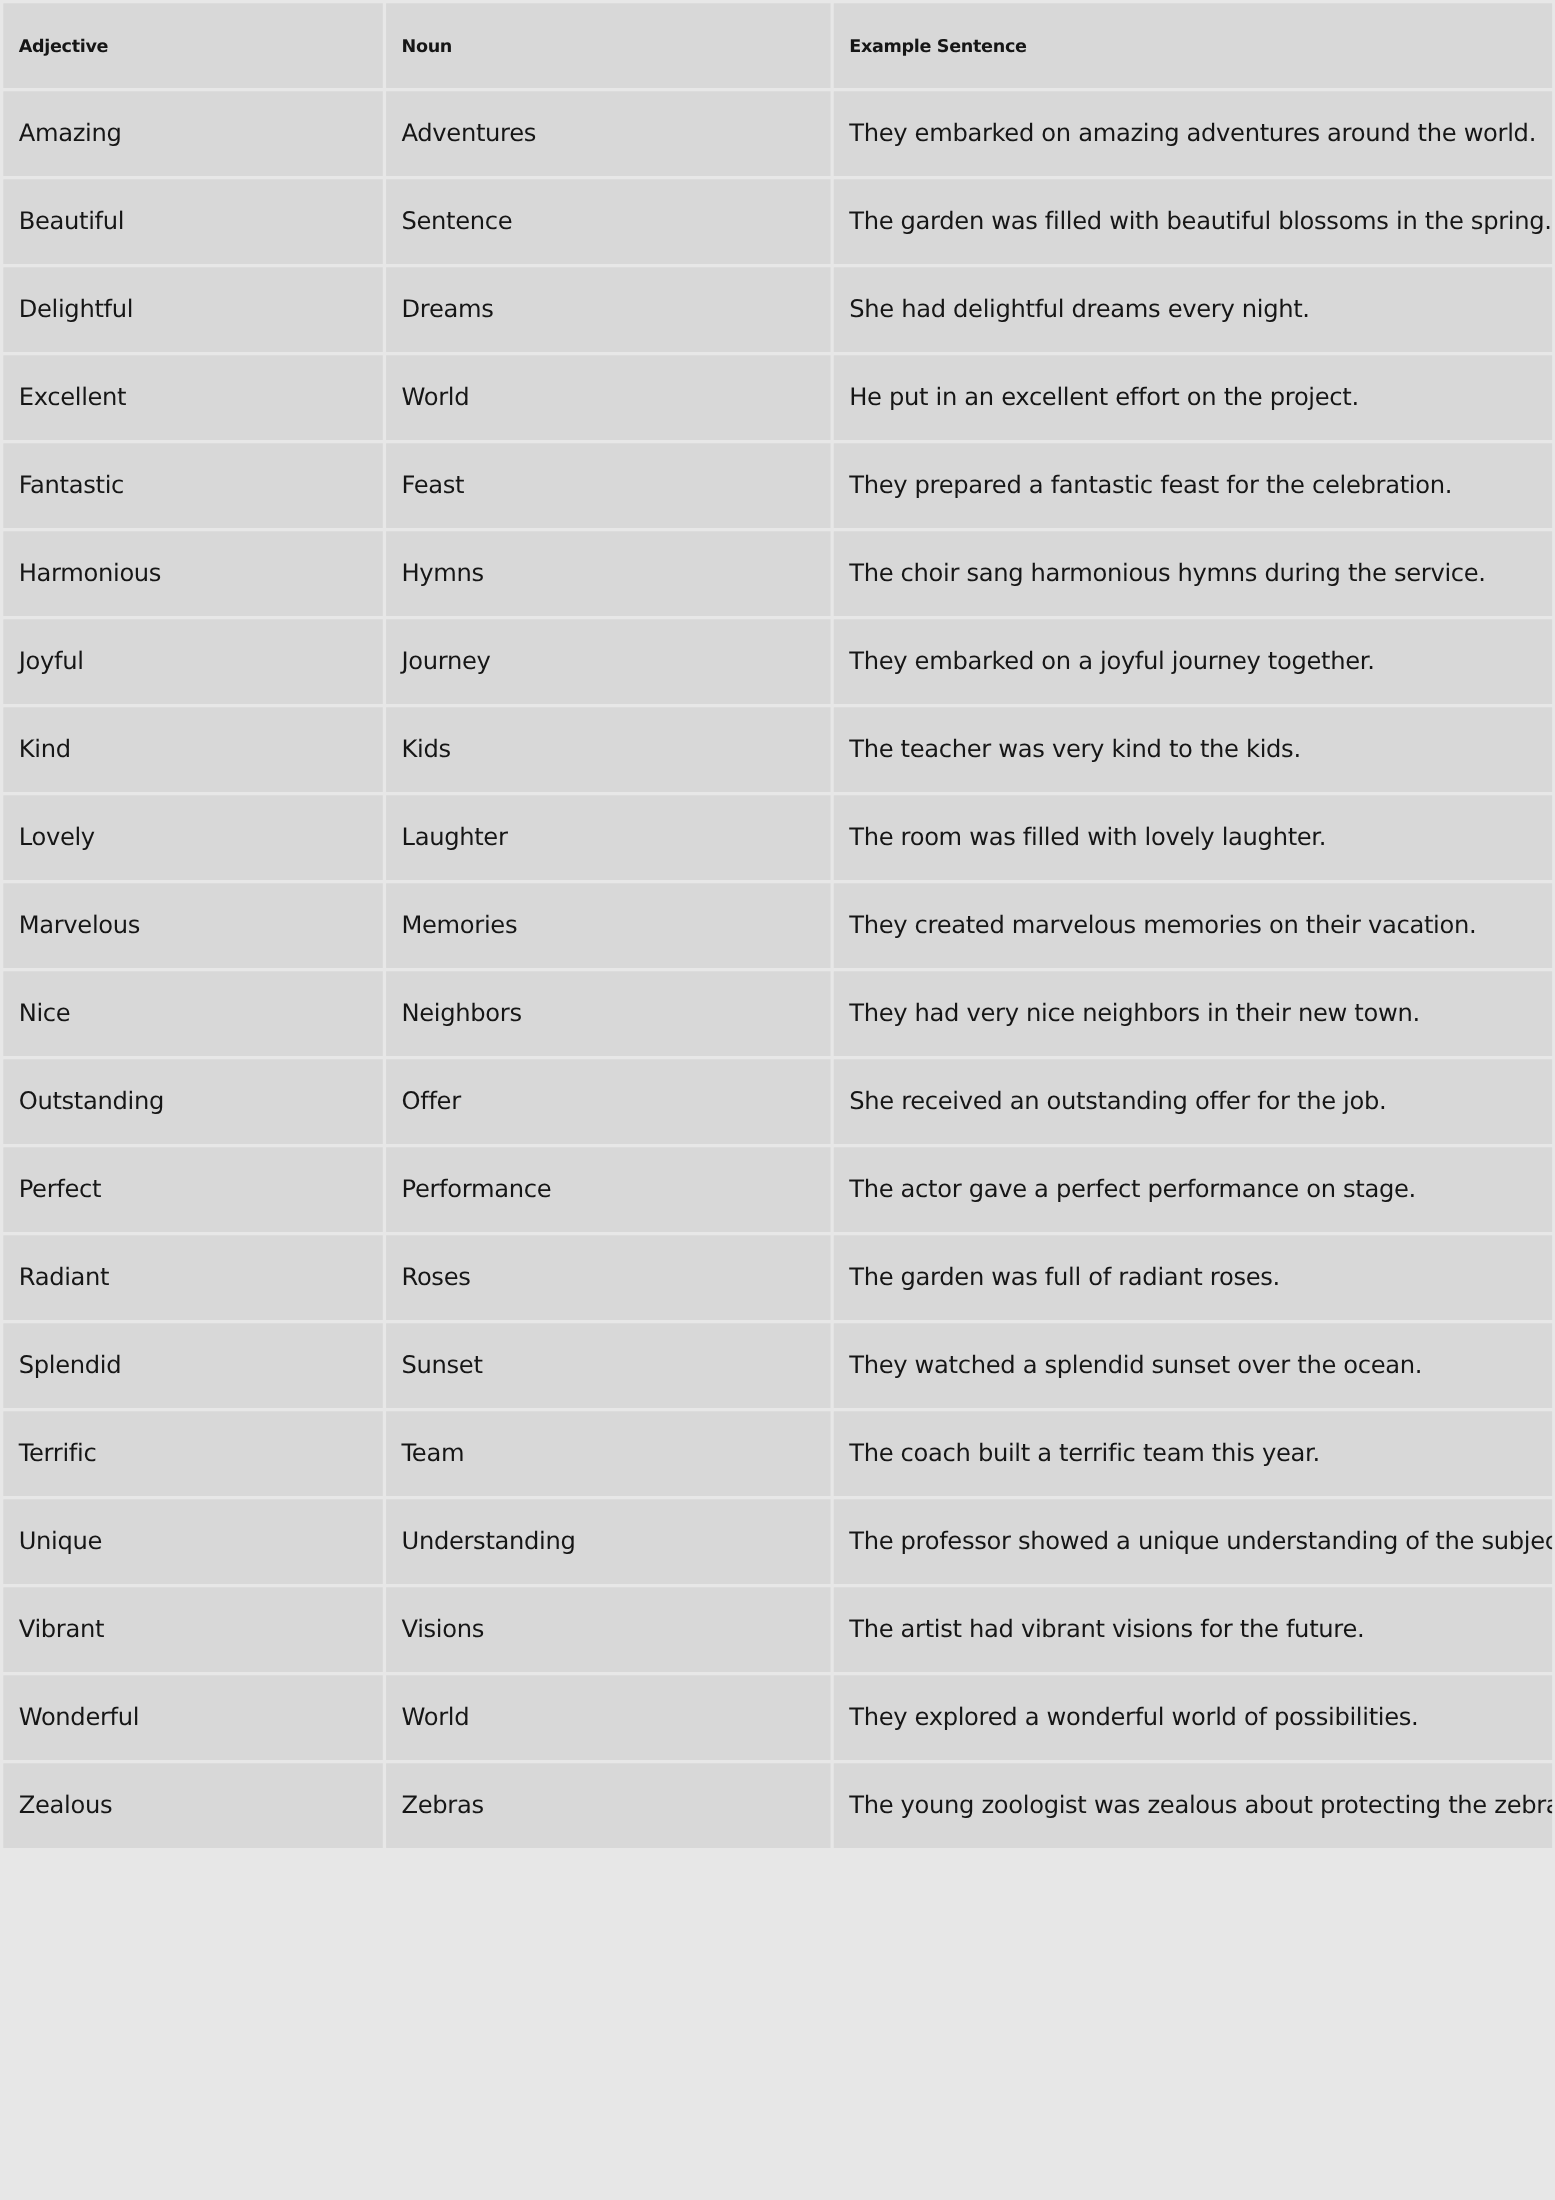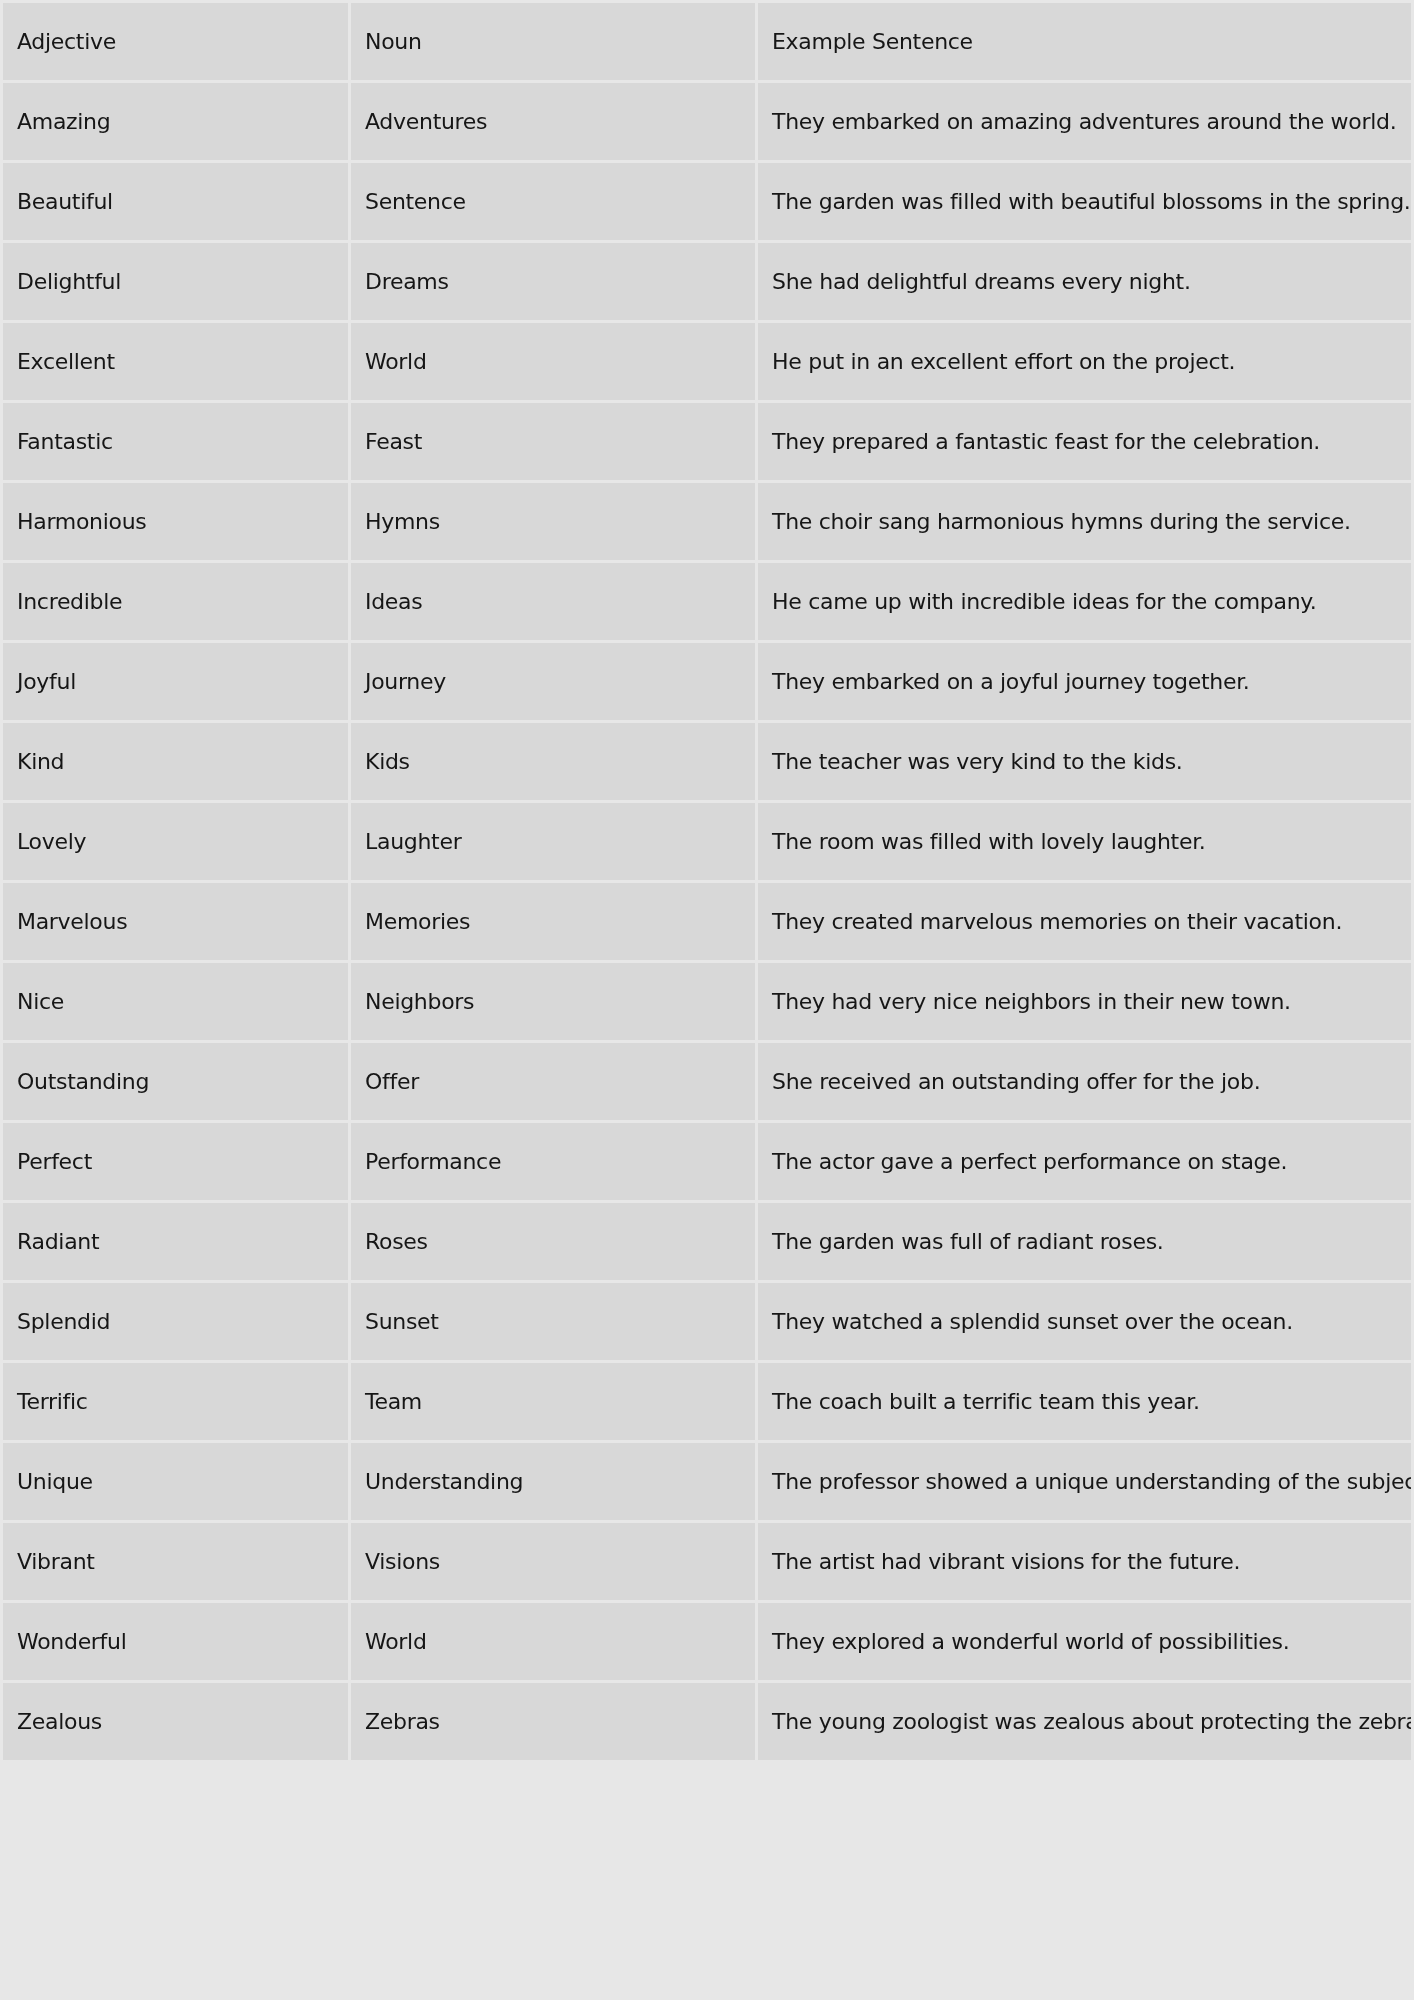--- a/index.html
+++ b/index.html
@@ -28,22 +28,22 @@
     padding: 0 10px 0 14px;
     vertical-align: middle;
     text-align: left;
     color: #161616;
     font-size: 22px;
     letter-spacing: -0.3px;
     white-space: nowrap;
     overflow: hidden;
   }
   th {
-    font-weight: normal;
-    font-size: 22px;
+    font-weight: bold;
+    font-size: 16px;
   }
 </style>
 </head>
 <body>
 
 <table class="vocab">
   <colgroup>
     <col class="c-adjective">
     <col class="c-noun">
     <col class="c-sentence">
@@ -87,25 +87,20 @@
     <td>They prepared a fantastic feast for the celebration.</td>
   </tr>
 
 
   <tr>
     <td>Harmonious</td>
     <td>Hymns</td>
     <td>The choir sang harmonious hymns during the service.</td>
   </tr>
 
-  <tr>
-    <td>Incredible</td>
-    <td>Ideas</td>
-    <td>He came up with incredible ideas for the company.</td>
-  </tr>
 
   <tr>
     <td>Joyful</td>
     <td>Journey</td>
     <td>They embarked on a joyful journey together.</td>
   </tr>
 
   <tr>
     <td>Kind</td>
     <td>Kids</td>

